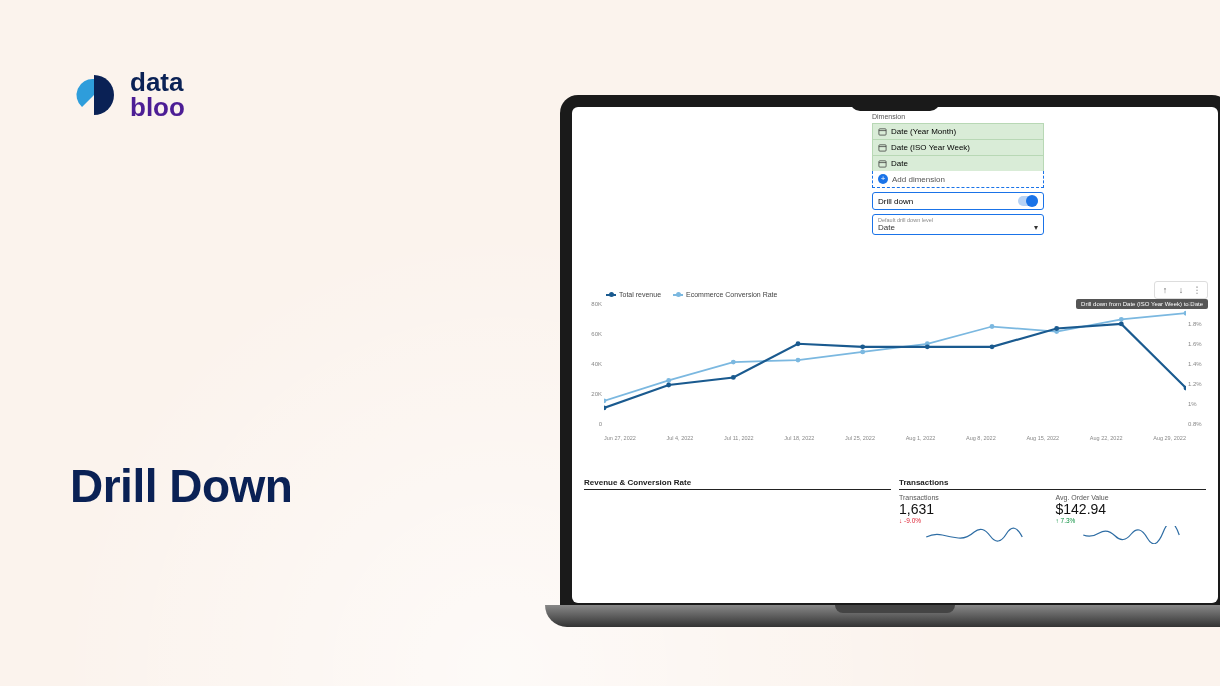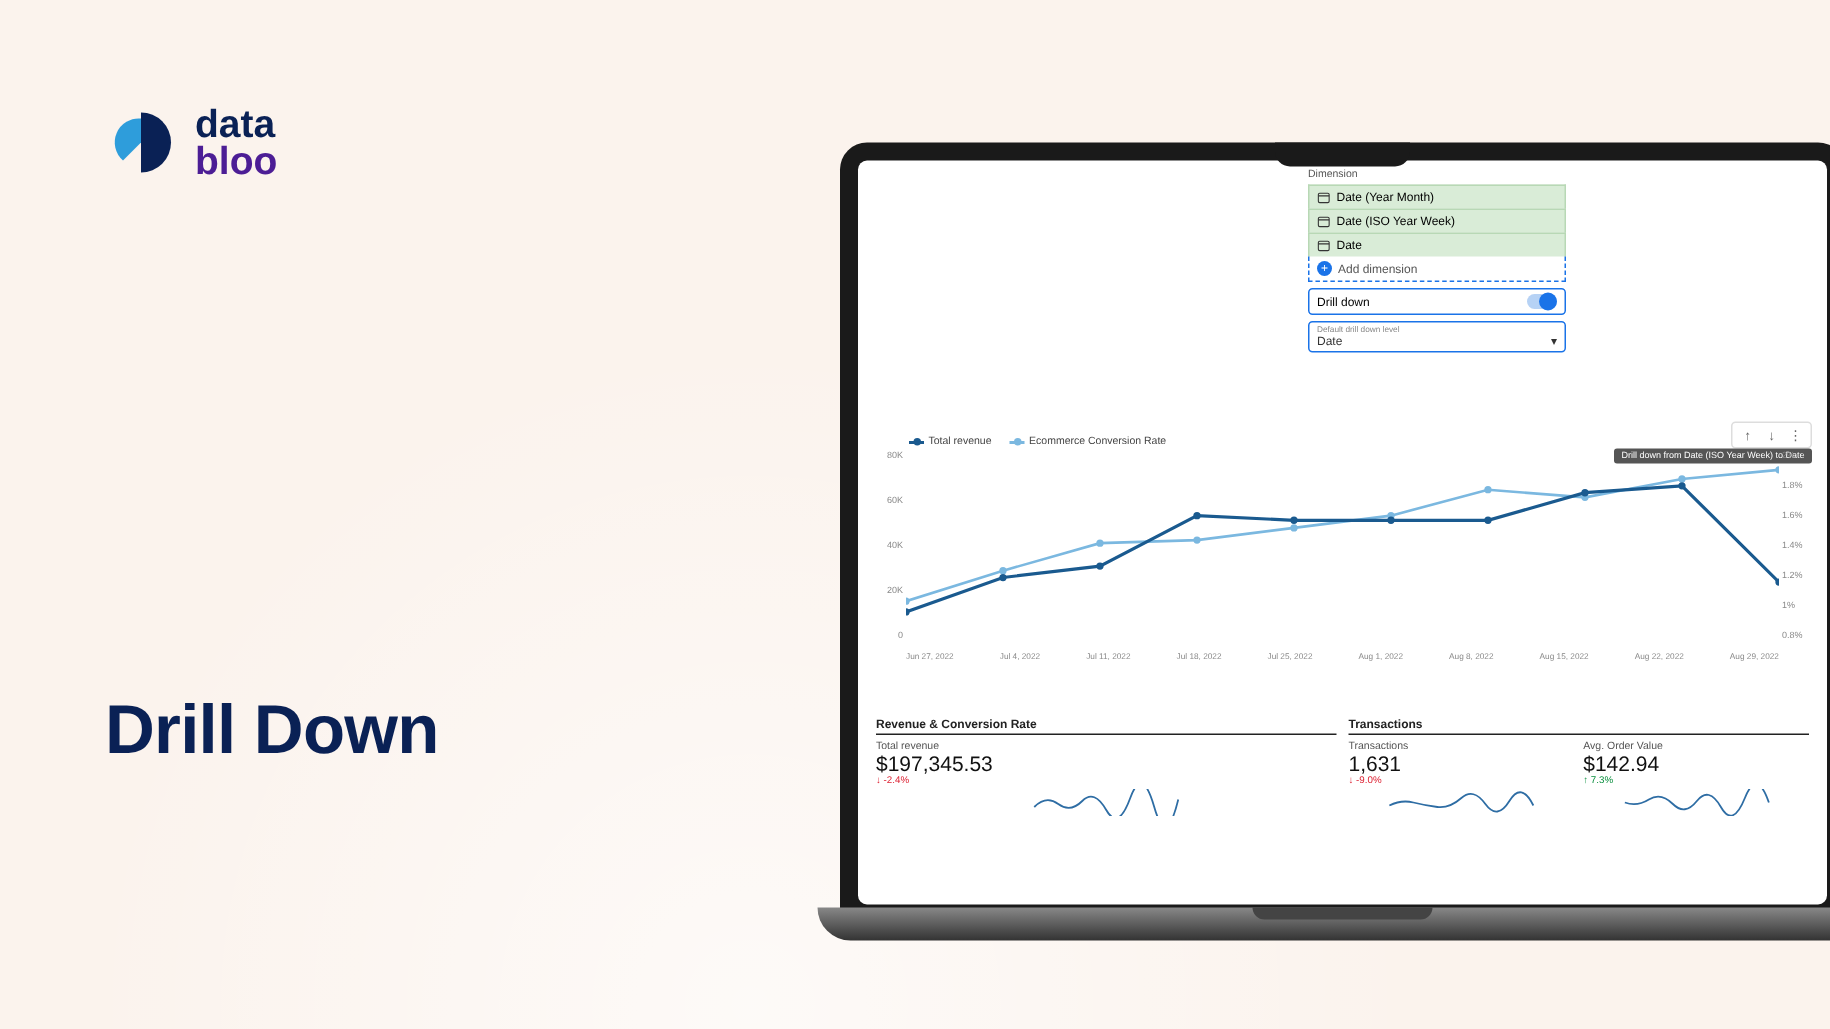--- a/index.html
+++ b/index.html
@@ -202,23 +202,20 @@
               <span>Aug 22, 2022</span>
               <span>Aug 29, 2022</span>
           </div>
         </div>
       </div>
 
       <div class="metrics" id="metrics">
           <div class="metric-section">
             <div class="sec-title">Revenue &amp; Conversion Rate</div>
             <div class="metric-cards">
-              <div class="metric-card"><div class="m-label">Total revenue</div><div class="m-value">$197,345.53</div><div class="m-delta neg">↓ -2.4%</div><svg class="spark" viewBox="0 0 96 18">
-                  <path d="M0 12 Q8 4 16 10 T32 8 T48 14 T64 6 T80 12 T96 7" fill="none" stroke="#2e6da4" stroke-width="1.2"></path>
-                </svg></div>
             </div>
           </div>
           <div class="metric-section">
             <div class="sec-title">Transactions</div>
             <div class="metric-cards">
               <div class="metric-card"><div class="m-label">Transactions</div><div class="m-value">1,631</div><div class="m-delta neg">↓ -9.0%</div><svg class="spark" viewBox="0 0 96 18">
                   <path d="M0 11 Q8 7 16 9 T32 12 T48 6 T64 10 T80 8 T96 11" fill="none" stroke="#2e6da4" stroke-width="1.2"></path>
                 </svg></div>
               <div class="metric-card"><div class="m-label">Avg. Order Value</div><div class="m-value">$142.94</div><div class="m-delta pos">↑ 7.3%</div><svg class="spark" viewBox="0 0 96 18">
                   <path d="M0 9 Q8 12 16 7 T32 10 T48 8 T64 12 T80 6 T96 9" fill="none" stroke="#2e6da4" stroke-width="1.2"></path>

